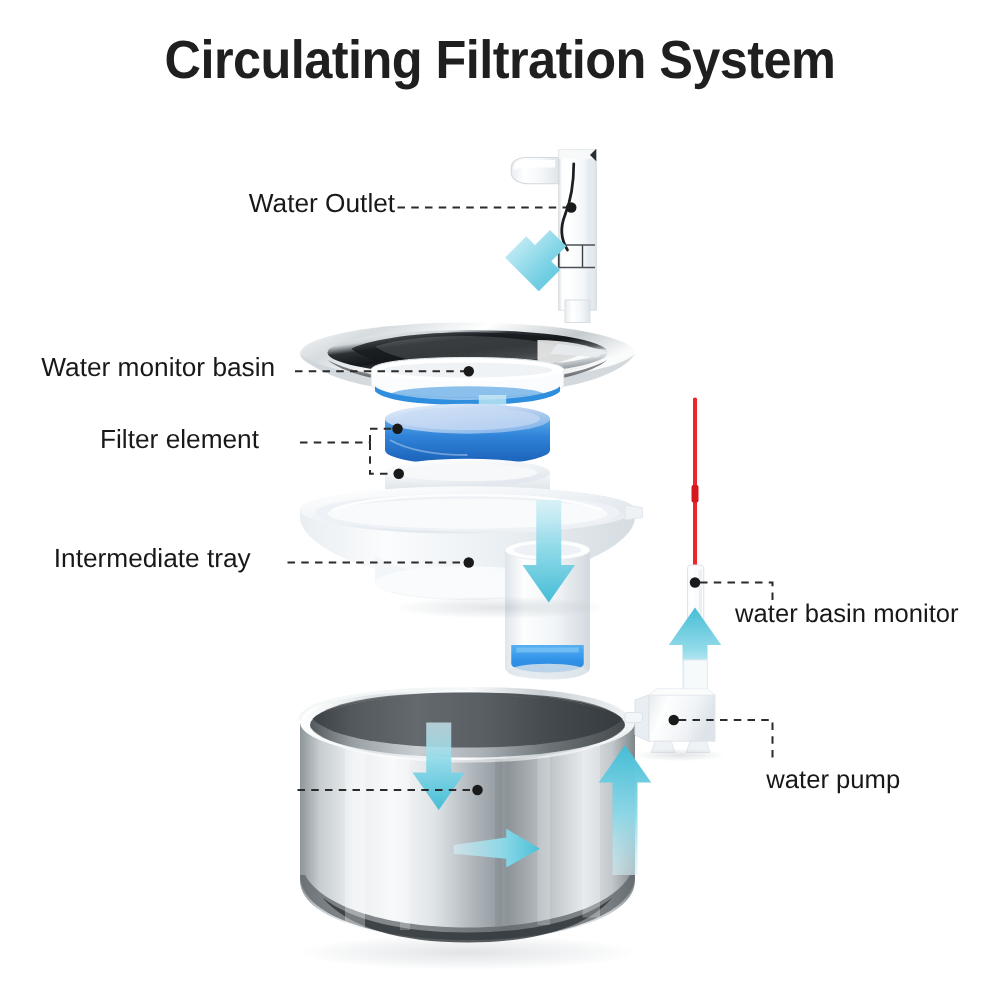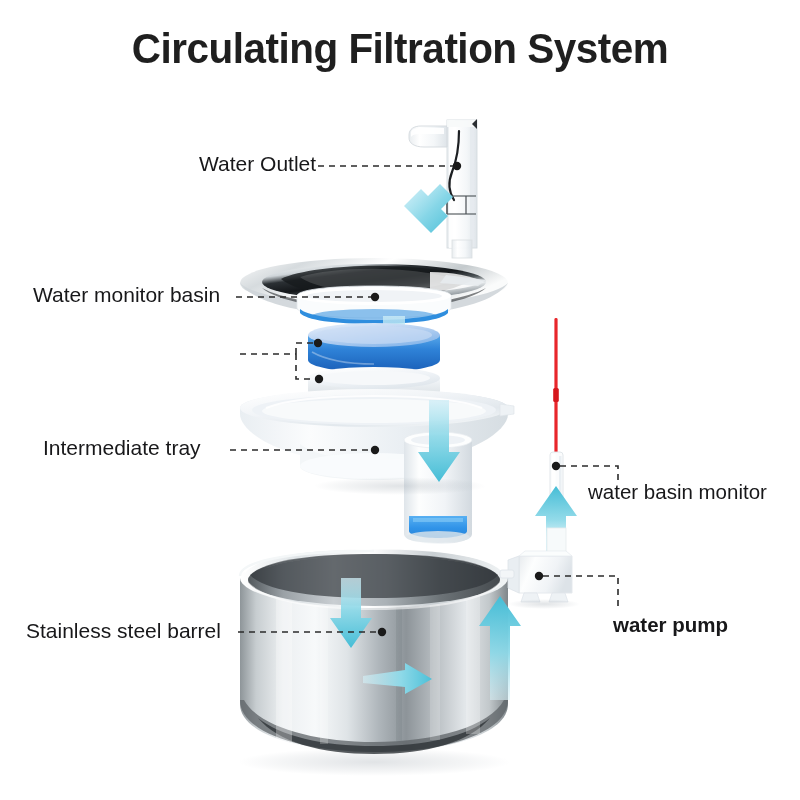--- a/index.html
+++ b/index.html
@@ -411,22 +411,22 @@
 
       <circle class="leader-dot" cx="539" cy="576" r="4.2"></circle>
       <path class="leader" d="M543,576 L618,576 L618,608"></path>
     </g>
   </svg>
 
   <div class="label" style="left:168px; top:163px; transform:translateY(-50%);margin-left:31px;">Water Outlet</div>
 
   <div class="label" style="left:33px; top:294px; transform:translateY(-50%);">Water monitor basin</div>
 
+  <div class="label" style="left:80px; top:352px; transform:translateY(-50%);">Filter element</div>
 
   <div class="label" style="left:43px; top:447px; transform:translateY(-50%);">Intermediate tray</div>
 
-  <div class="label" style="left:26px; top:630px; transform:translateY(-50%);">Stainless steel barrel</div>
 
   <div class="label right" style="left:588px; top:492px; transform:translateY(-50%);">water basin monitor</div>
 
-  <div class="label right" style="left:613px; top:625px; transform:translateY(-50%);font-weight:bold;">water pump</div>
+  <div class="label right" style="left:613px; top:625px; transform:translateY(-50%);">water pump</div>
 
 </div>
 
 </body></html>

